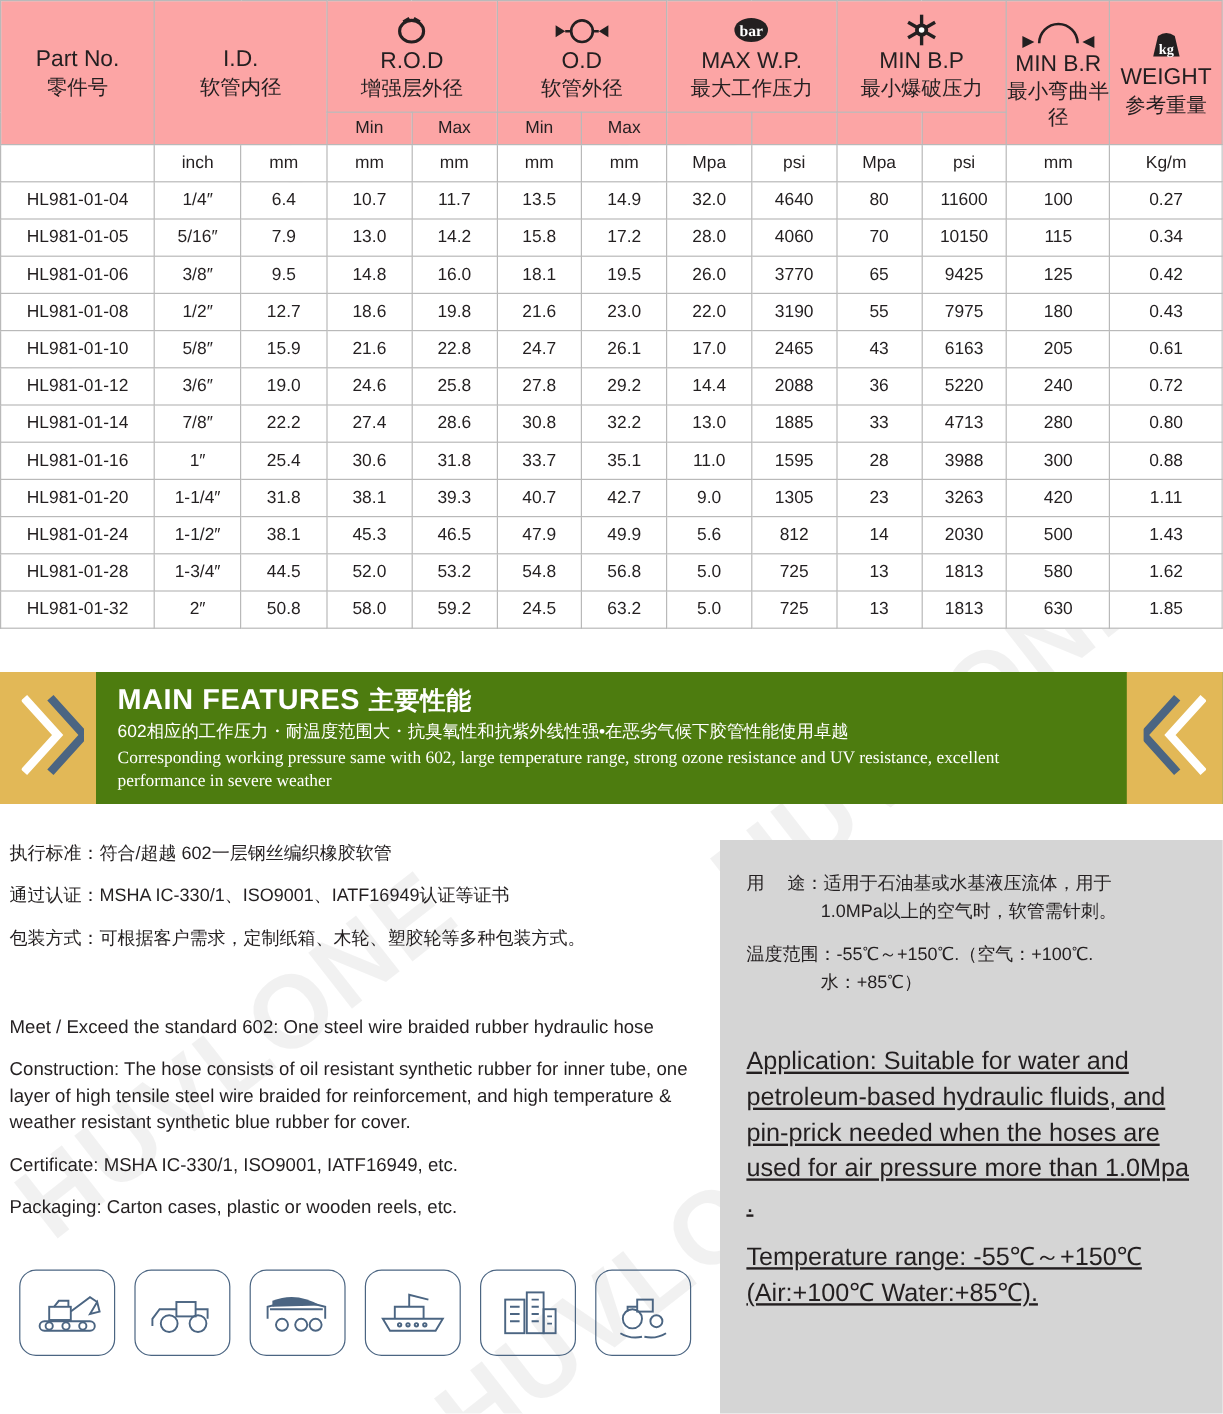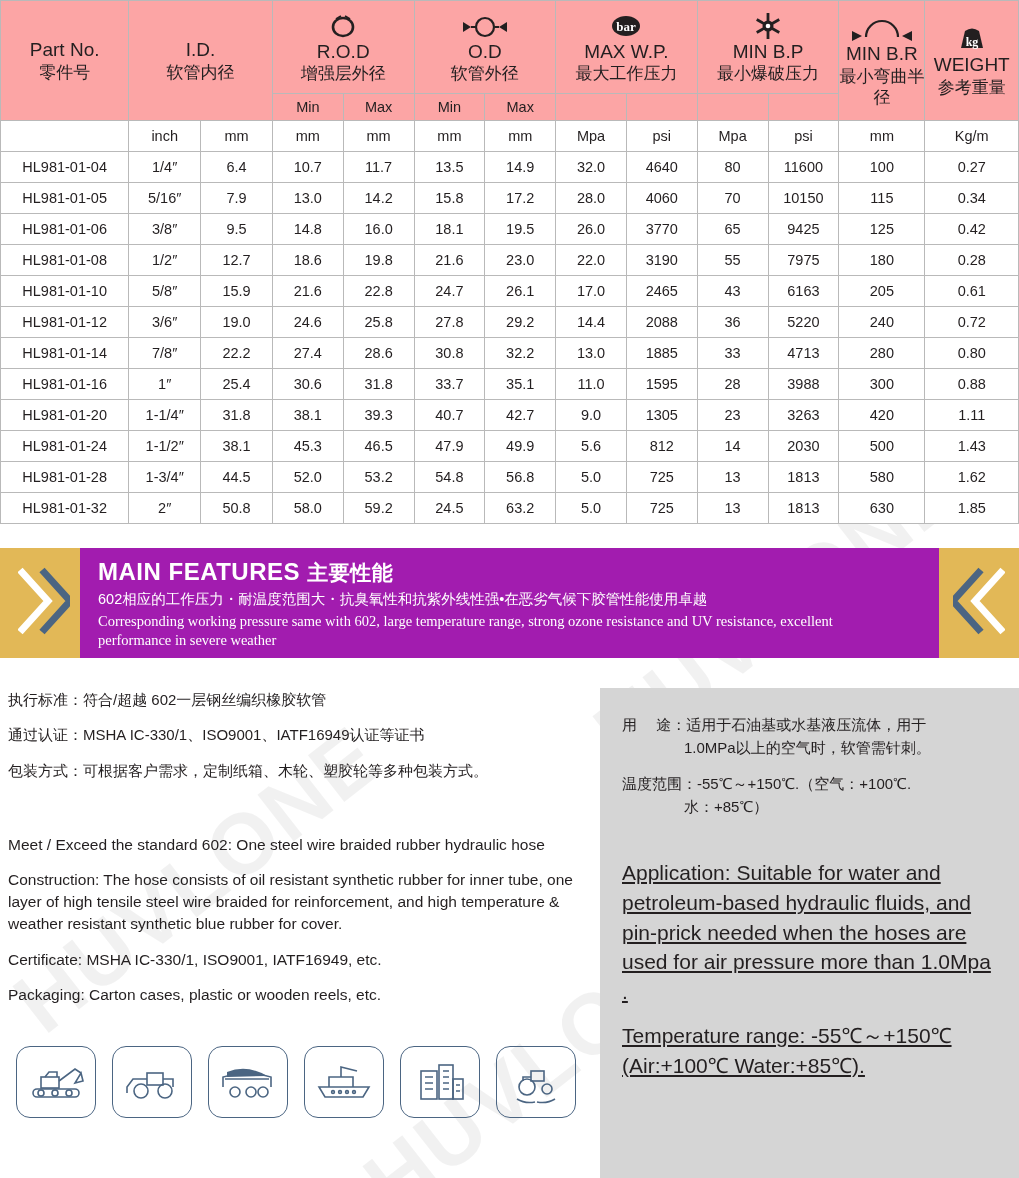--- a/index.html
+++ b/index.html
@@ -74,23 +74,23 @@
   col.c-od{width:69px;}
   col.c-wp{width:69px;}
   col.c-bp{width:69px;}
   col.c-br{width:84px;}
   col.c-wt{width:91px;}
 
   
   .features{
     position:relative;
     z-index:10;
-    margin-top:24px;
+    margin-top:36px;
     height:110px;
-    background:#a21caf;
+    background:#4d7c0f;
     display:flex;
     align-items:stretch;
   }
   .feat-left{
     width:80px;flex:0 0 80px;
     background:#e2b857;
     position:relative;
   }
   .feat-left .chev{
     position:absolute;left:18px;top:50%;transform:translateY(-50%);
@@ -372,21 +372,21 @@
       <td>12.7</td>
       <td>18.6</td>
       <td>19.8</td>
       <td>21.6</td>
       <td>23.0</td>
       <td>22.0</td>
       <td>3190</td>
       <td>55</td>
       <td>7975</td>
       <td>180</td>
-      <td>0.28</td>
+      <td>0.43</td>
     </tr>
     <tr>
       <td>HL981-01-10</td>
       <td>5/8″</td>
       <td>15.9</td>
       <td>21.6</td>
       <td>22.8</td>
       <td>24.7</td>
       <td>26.1</td>
       <td>17.0</td>

